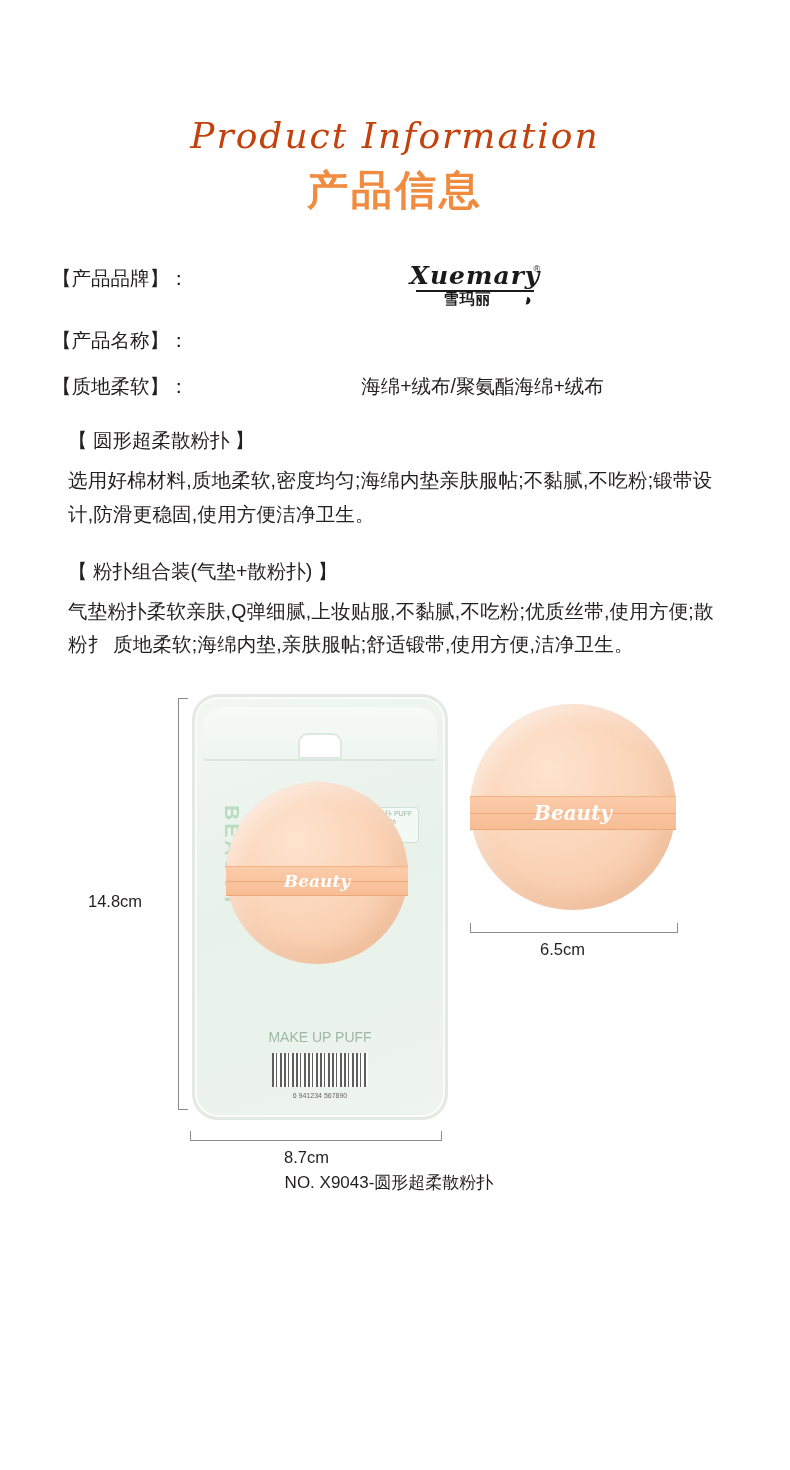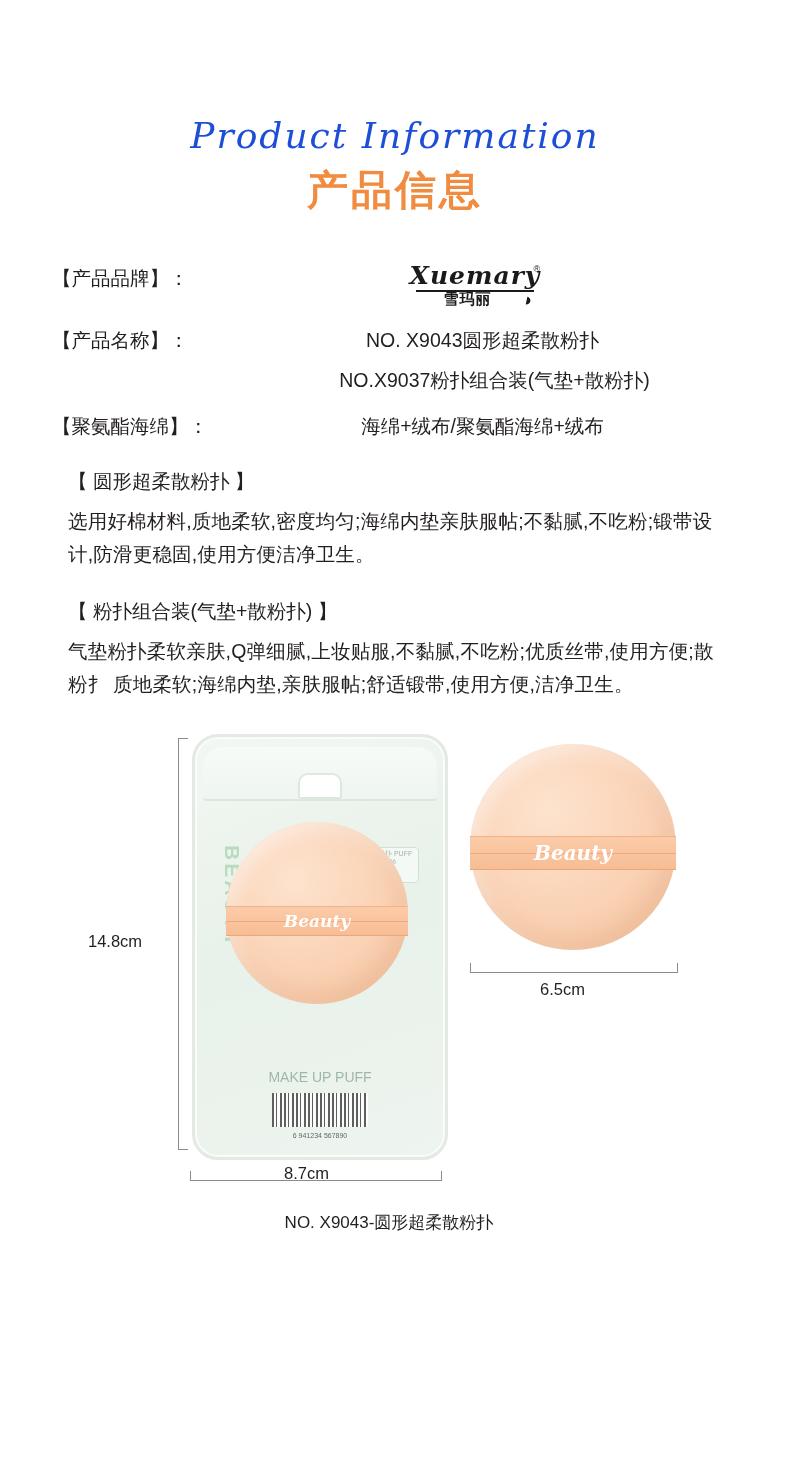--- a/index.html
+++ b/index.html
@@ -19,21 +19,21 @@
   
   .header {
     padding-top: 118px;
     text-align: center;
   }
   .header-script {
     font-family: "DejaVu Serif", serif;
     font-style: italic;
     font-size: 36px;
     letter-spacing: 2px;
-    color: #1d4ed8;
+    color: #c2410c;
     font-weight: 400;
     line-height: 1;
   }
   .header-cn {
     margin-top: 16px;
     font-size: 41px;
     font-weight: bold;
     color: #f08b3f;
     letter-spacing: 3px;
     line-height: 1;
@@ -336,28 +336,24 @@
         <span class="brand-reg">®</span>
         <span class="brand-underline"></span>
         <span class="brand-cn">雪玛丽</span>
         <span class="brand-swirl">◗</span>
       </span>
     </div>
   </div>
 
   <div class="spec-row">
     <div class="spec-label">【产品名称】：</div>
-    <div class="spec-value">
-      <div>NO. X9043圆形超柔散粉扑</div>
-      <div class="sub-line">NO.X9037粉扑组合装(气垫+散粉扑)</div>
-    </div>
   </div>
 
   <div class="spec-row">
-    <div class="spec-label">【聚氨酯海绵】：</div>
+    <div class="spec-label">【质地柔软】：</div>
     <div class="spec-value">海绵+绒布/聚氨酯海绵+绒布</div>
   </div>
 
 </div>
 
 <div class="section">
   <div class="section-title">【 圆形超柔散粉扑 】</div>
   <div class="section-body">选用好棉材料,质地柔软,密度均匀;海绵内垫亲肤服帖;不黏腻,不吃粉;锻带设计,防滑更稳固,使用方便洁净卫生。</div>
 </div>
 
@@ -393,21 +389,21 @@
   </div>
 
   <div class="dim-line" style="left:178px; top:10px; width:1px; height:412px;"></div>
   <div class="dim-line" style="left:178px; top:10px; width:10px; height:1px;"></div>
   <div class="dim-line" style="left:178px; top:421px; width:10px; height:1px;"></div>
   <div class="dim-label" style="left:88px; top:204px;">14.8cm</div>
 
   <div class="dim-line" style="left:190px; top:452px; width:252px; height:1px;"></div>
   <div class="dim-line" style="left:190px; top:443px; width:1px; height:10px;"></div>
   <div class="dim-line" style="left:441px; top:443px; width:1px; height:10px;"></div>
-  <div class="dim-label" style="left:284px; top:436px;">8.7cm</div>
+  <div class="dim-label" style="left:284px; top:460px;">8.7cm</div>
 
   <div class="dim-line" style="left:470px; top:244px; width:208px; height:1px;"></div>
   <div class="dim-line" style="left:470px; top:235px; width:1px; height:10px;"></div>
   <div class="dim-line" style="left:677px; top:235px; width:1px; height:10px;"></div>
   <div class="dim-label" style="left:540px; top:252px;">6.5cm</div>
 
   <div class="photo-caption">NO. X9043-圆形超柔散粉扑</div>
 </div>
 
 </body></html>

